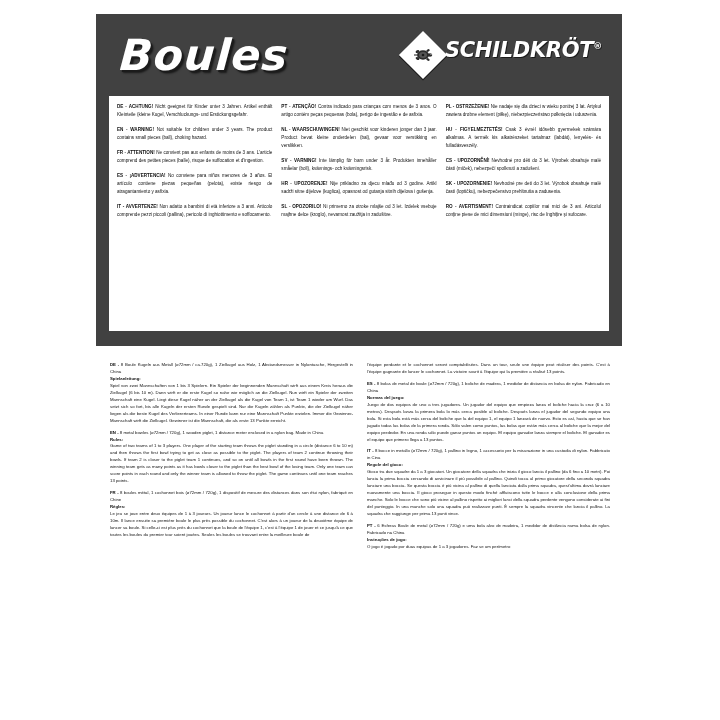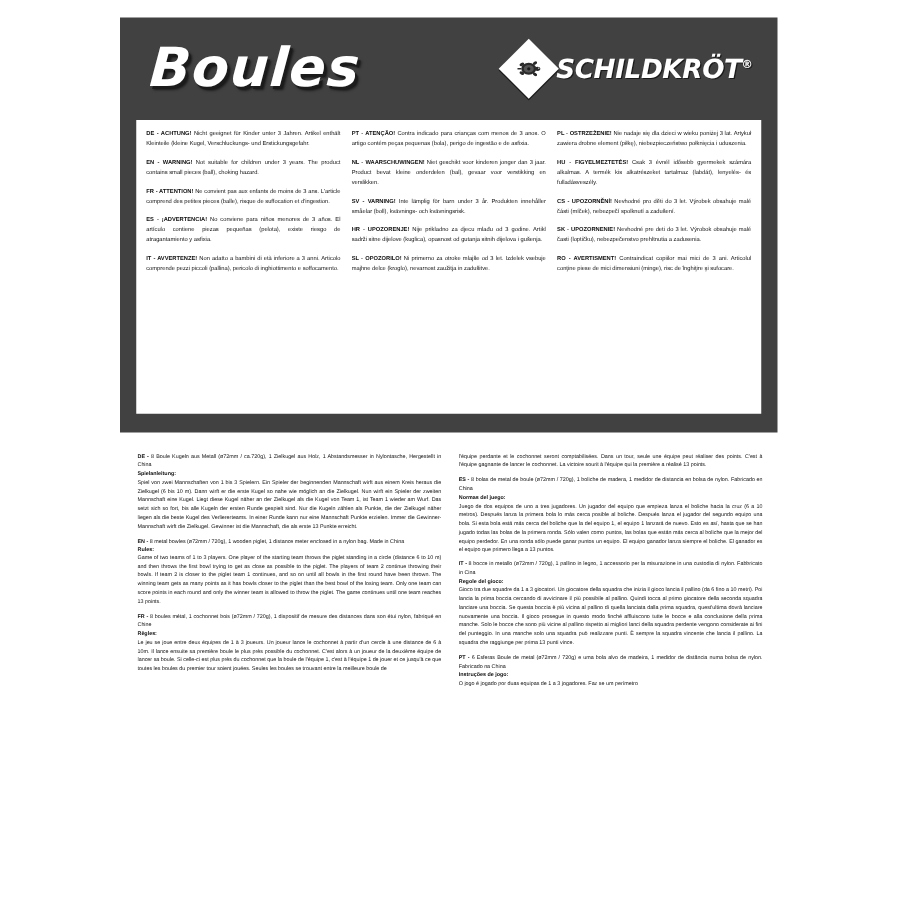--- a/index.html
+++ b/index.html
@@ -24,21 +24,21 @@
     position:absolute;left:24px;top:16px;
     font-family:"DejaVu Sans",sans-serif;
     font-weight:bold;font-style:italic;
     font-size:43px;letter-spacing:1px;
     color:#ffffff;
     text-shadow:2px 2px 0 #1b1b1b, 3px 3px 2px rgba(0,0,0,.6);
     transform:skewX(-4deg);
   }
   .logo{
     position:absolute;right:20px;top:24px;
-    display:flex;align-items:center;gap:5px;
+    display:flex;align-items:flex-start;gap:5px;
   }
   .logo-diamond{
     width:34px;height:34px;background:#ffffff;
     transform:rotate(45deg);
     display:flex;align-items:center;justify-content:center;
     box-shadow:1px 1px 0 #1b1b1b;
   }
   .logo-turtle{
     transform:rotate(-45deg);
     width:22px;height:16px;

